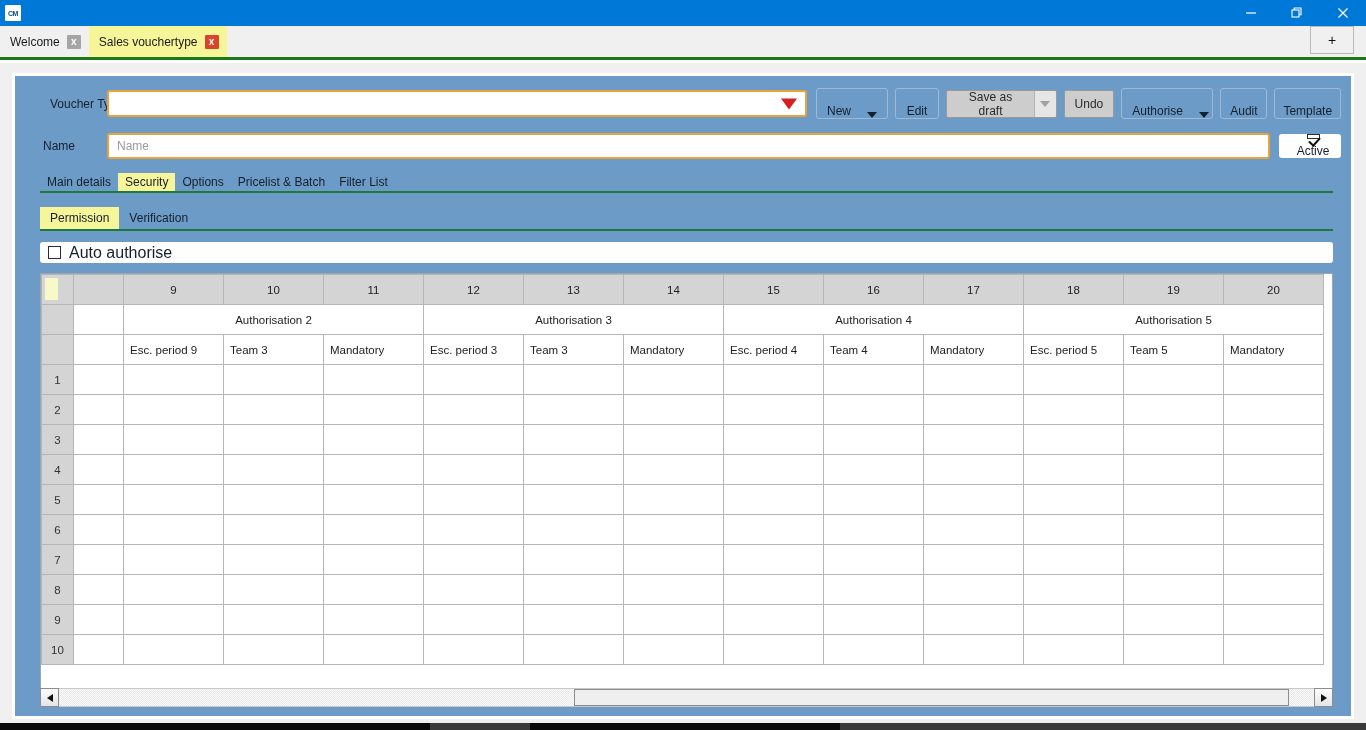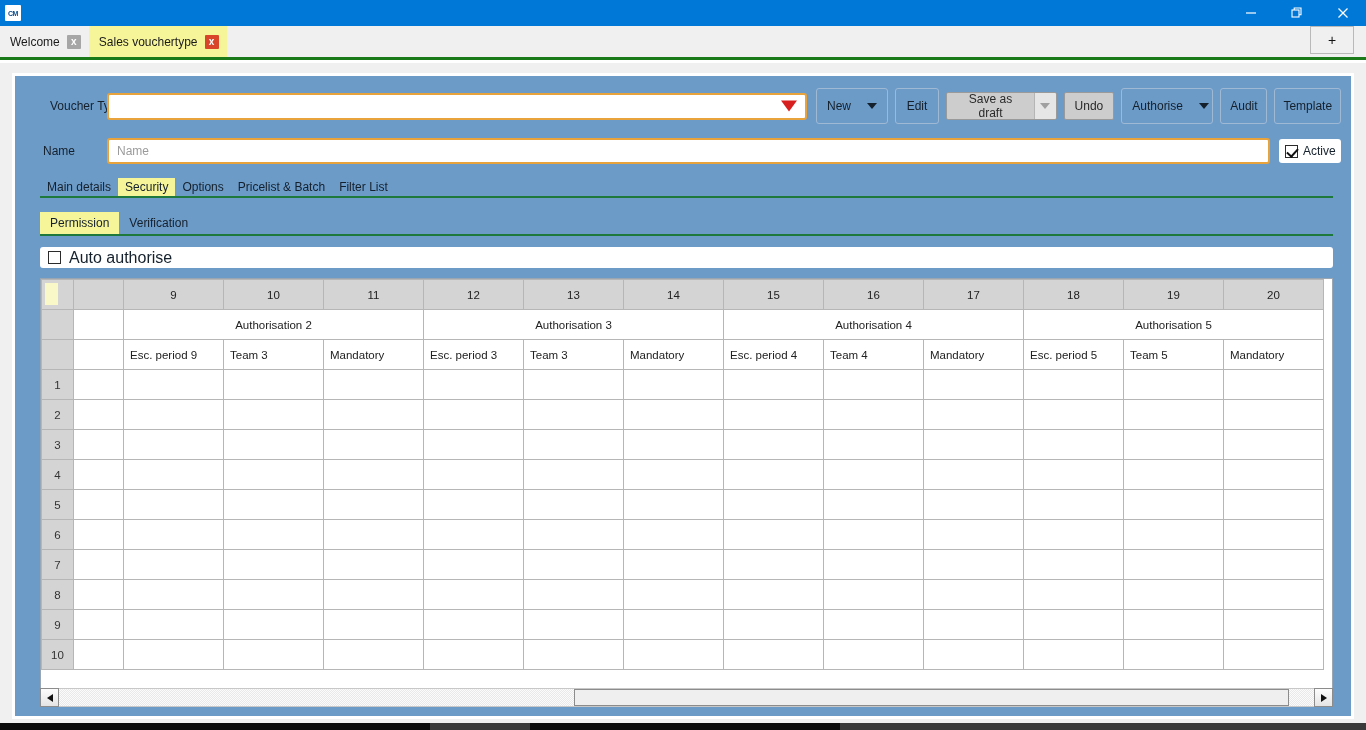--- a/index.html
+++ b/index.html
@@ -134,30 +134,30 @@
     border-right: 8px solid transparent;
     border-top: 11px solid #d81f1f;
   }
 
   #toolbar {
     display: flex; align-items: center;
     gap: 7px;
     margin-left: 9px;
   }
   .tbtn {
-    height: 36px;
+    height: 31px;
     min-width: 44px;
     padding: 0 10px;
     border: 1px solid #9fb9d4;
     border-radius: 3px;
     background: transparent;
     color: #14202c;
     font-size: 12px;
     font-family: "Liberation Sans", sans-serif;
-    display: flex; align-items: center; justify-content: center;
+    display: flex; align-items: flex-end; justify-content: center;
     gap: 16px;
     white-space: nowrap;
   }
   .tbtn .dncaret {
     width: 0; height: 0;
     border-left: 5px solid transparent;
     border-right: 5px solid transparent;
     border-top: 6px solid #14202c;
   }
   .tbtn.wide { min-width: 72px; justify-content: space-between; }
@@ -221,20 +221,21 @@
   #active-box {
     margin-left: 9px;
     width: 62px; height: 24px;
     background: #ffffff;
     border-radius: 3px;
     display: flex; align-items: center;
     gap: 5px;
     padding-left: 6px;
     font-size: 12px;
     color: #14202c;
+    flex-direction: column;
   }
   .cbx {
     width: 13px; height: 13px;
     border: 1px solid #2b2b2b;
     background: #ffffff;
     position: relative;
   }
   .cbx.checked::after {
     content: "";
     position: absolute;

